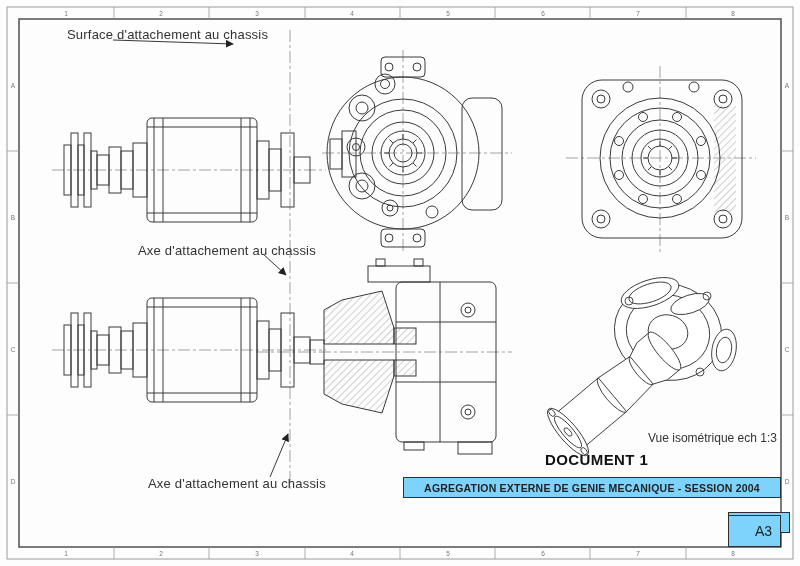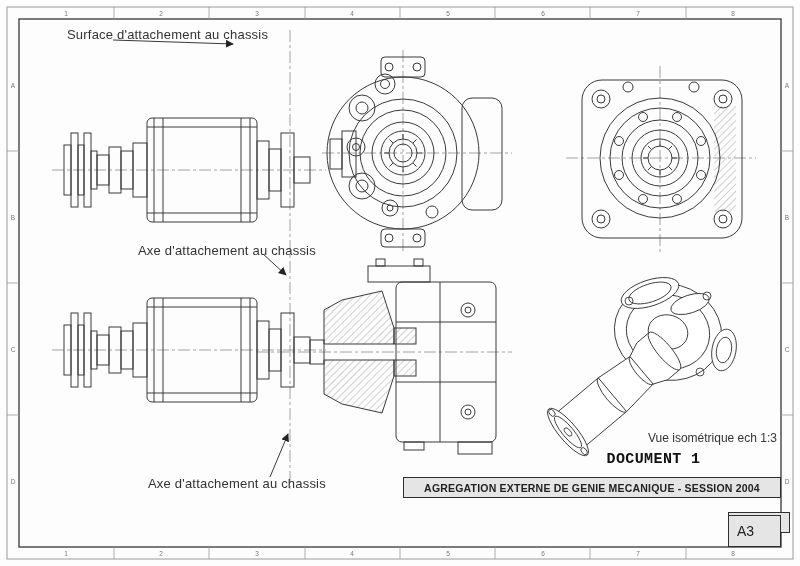--- a/index.html
+++ b/index.html
@@ -4,31 +4,31 @@
 <style>
   * { margin:0; padding:0; box-sizing:border-box; }
   html,body { width:800px; height:566px; background:#fff; overflow:hidden;
               font-family:"Liberation Sans", sans-serif; }
   .sheet { position:absolute; inset:0; width:800px; height:566px; background:#fdfdfd; }
   svg.art { position:absolute; left:0; top:0; width:800px; height:566px; }
 
   .gl { position:absolute; font-size:6.5px; color:#777; transform:translate(-50%,-50%); }
   .ann { position:absolute; font-size:13px; color:#333; letter-spacing:.2px; white-space:nowrap; }
   .iso-label { position:absolute; left:648px; top:431px; font-size:12px; color:#333; white-space:nowrap; }
-  .doc-label { position:absolute; left:545px; top:451px; width:217px; text-align:center;
-               font-size:15px; font-weight:bold; color:#111; letter-spacing:.4px;font-family:Liberation Mono, monospace; }
-
-  .tb { position:absolute; border:1.5px solid #2f2f2f; background:#e5e5e5;
+  .doc-label { position:absolute; left:545px; top:451px; width:217px; text-align:left;
+               font-size:15px; font-weight:bold; color:#111; letter-spacing:.4px; }
+
+  .tb { position:absolute; border:1.5px solid #2f2f2f; background:#7dd3fc;
         display:flex; align-items:center; color:#222; }
   .tb-header { left:403px; top:477px; width:378px; height:21px; justify-content:center;
                font-size:10.5px; font-weight:bold; letter-spacing:.2px; }
   .tb-title  { left:403px; top:496px; width:327px; height:51px; justify-content:center;
                font-size:15.5px; letter-spacing:.4px; }
   .tb-scale  { left:728px; top:512px; width:62px; height:21px; font-size:9px; padding-left:5px; }
-  .tb-format { left:728px; top:515px; width:53px; height:32px; font-size:14px; padding-left:8px; }
+  .tb-format { left:728px; top:515px; width:53px; height:32px; font-size:14px; padding-left:26px; }
 
   .cl { stroke:#8a8a8a; stroke-width:.8; stroke-dasharray:12 3 3 3; fill:none; }
   .ld { stroke:#222; stroke-width:.9; fill:none; }
   .frame-outer { fill:none; stroke:#9a9a9a; stroke-width:1; }
   .frame-inner { fill:none; stroke:#444; stroke-width:1.4; }
   .tick { stroke:#9a9a9a; stroke-width:.8; }
   .vw { stroke:#3a3a3a; stroke-width:1; fill:none; }
 </style>
 </head>
 <body>

